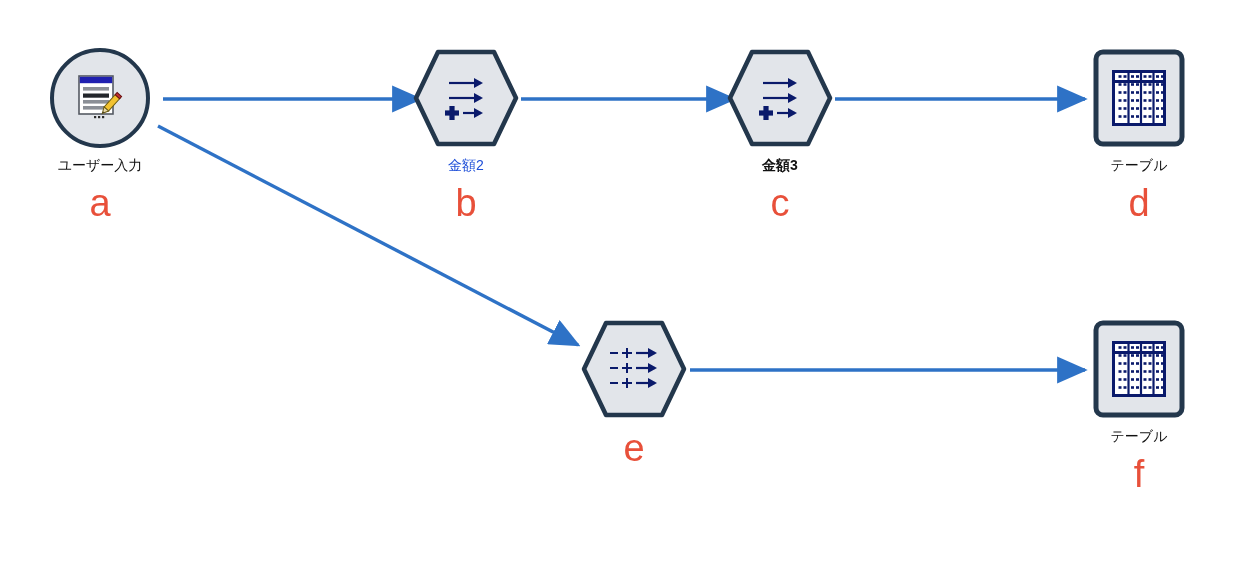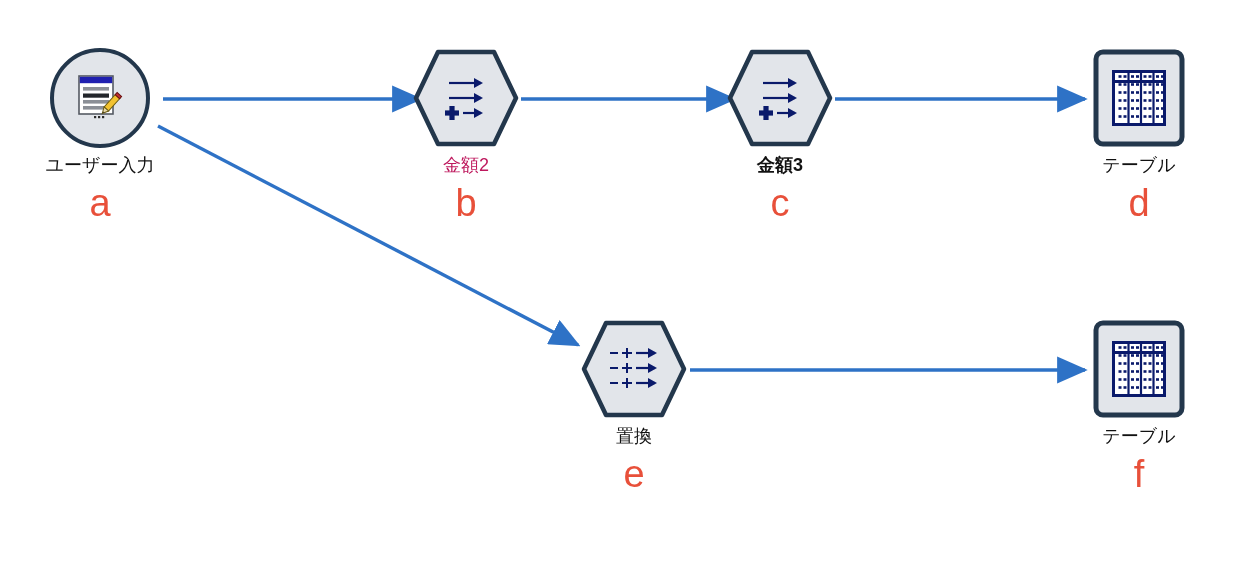--- a/index.html
+++ b/index.html
@@ -34,21 +34,21 @@
   .shape-wrap {
     position: relative;
     width: 160px;
     height: 104px;
     display: flex;
     align-items: center;
     justify-content: center;
   }
   .node-label {
     margin-top: 4px;
-    font-size: 18px;
+    font-size: 14px;
     line-height: 22px;
     color: #111111;
     letter-spacing: 0px;
     white-space: nowrap;
   }
   .node-tag {
     margin-top: 6px;
     font-size: 38px;
     line-height: 42px;
     color: #E8503A;
@@ -116,21 +116,21 @@
               <path d="M 35 5 L 44 10 L 35 15 Z" fill="#0A1A6B"></path>
               <path d="M 10 25 H 42" fill="none" stroke="#0A1A6B" stroke-width="2.2" stroke-linecap="butt"></path>
               <path d="M 35 20 L 44 25 L 35 30 Z" fill="#0A1A6B"></path>
               <path d="M 6 40 H 20" fill="none" stroke="#0A1A6B" stroke-width="5.2" stroke-linecap="butt"></path>
               <path d="M 13 33 V 47" fill="none" stroke="#0A1A6B" stroke-width="5.2" stroke-linecap="butt"></path>
               <path d="M 24 40 H 42" fill="none" stroke="#0A1A6B" stroke-width="2.2" stroke-linecap="butt"></path>
               <path d="M 35 35 L 44 40 L 35 45 Z" fill="#0A1A6B"></path>
             </svg>
           </span>
         </div>
-    <div class="node-label" style="color: #be185d;">金額2</div>
+    <div class="node-label" style="color: #1d4ed8;">金額2</div>
     <div class="node-tag" style="color: rgb(232, 80, 58);">b</div>
   </div>
       <div class="node" style="left: 780px; top: 46px;">
     <div class="shape-wrap">
           <svg width="112" height="104" viewBox="0 0 112 104" style="position: absolute; left: 24px; top: 0px;">
             <path d="M 28 6 L 84 6 L 106 52 L 84 98 L 28 98 L 6 52 Z" fill="#E2E5EA" stroke="#23374C" stroke-width="4.5" stroke-linejoin="round"></path>
           </svg>
           <span style="position: relative; display: flex; align-items: center; justify-content: center;">
             <svg width="54" height="50" viewBox="0 0 54 50">
               <path d="M 10 10 H 42" fill="none" stroke="#0A1A6B" stroke-width="2.2" stroke-linecap="butt"></path>
@@ -235,21 +235,20 @@
               <path d="M 31 24 H 50" fill="none" stroke="#0A1A6B" stroke-width="2.2" stroke-linecap="butt"></path>
               <path d="M 43 19 L 52 24 L 43 29 Z" fill="#0A1A6B"></path>
               <path d="M 5 39 H 13" fill="none" stroke="#0A1A6B" stroke-width="2" stroke-linecap="butt"></path>
               <path d="M 17 39 H 27" fill="none" stroke="#0A1A6B" stroke-width="2" stroke-linecap="butt"></path>
               <path d="M 22 34 V 44" fill="none" stroke="#0A1A6B" stroke-width="2" stroke-linecap="butt"></path>
               <path d="M 31 39 H 50" fill="none" stroke="#0A1A6B" stroke-width="2.2" stroke-linecap="butt"></path>
               <path d="M 43 34 L 52 39 L 43 44 Z" fill="#0A1A6B"></path>
             </svg>
           </span>
         </div>
-    <div class="node-label" style="color: rgb(17, 17, 17);">置換</div>
     <div class="node-tag" style="color: rgb(232, 80, 58);">e</div>
   </div>
       <div class="node" style="left: 1139px; top: 317px;">
     <div class="shape-wrap">
           <svg width="112" height="104" viewBox="0 0 112 104" style="position: absolute; left: 24px; top: 0px;">
             <rect x="13" y="6" width="86" height="92" rx="7" fill="#E2E5EA" stroke="#23374C" stroke-width="5"></rect>
           </svg>
           <span style="position: relative; display: flex; align-items: center; justify-content: center;">
             <svg width="54" height="56" viewBox="0 0 54 56">
               <rect x="1.5" y="1.5" width="51" height="53" fill="#ffffff" stroke="#0A1A6B" stroke-width="3"></rect>

